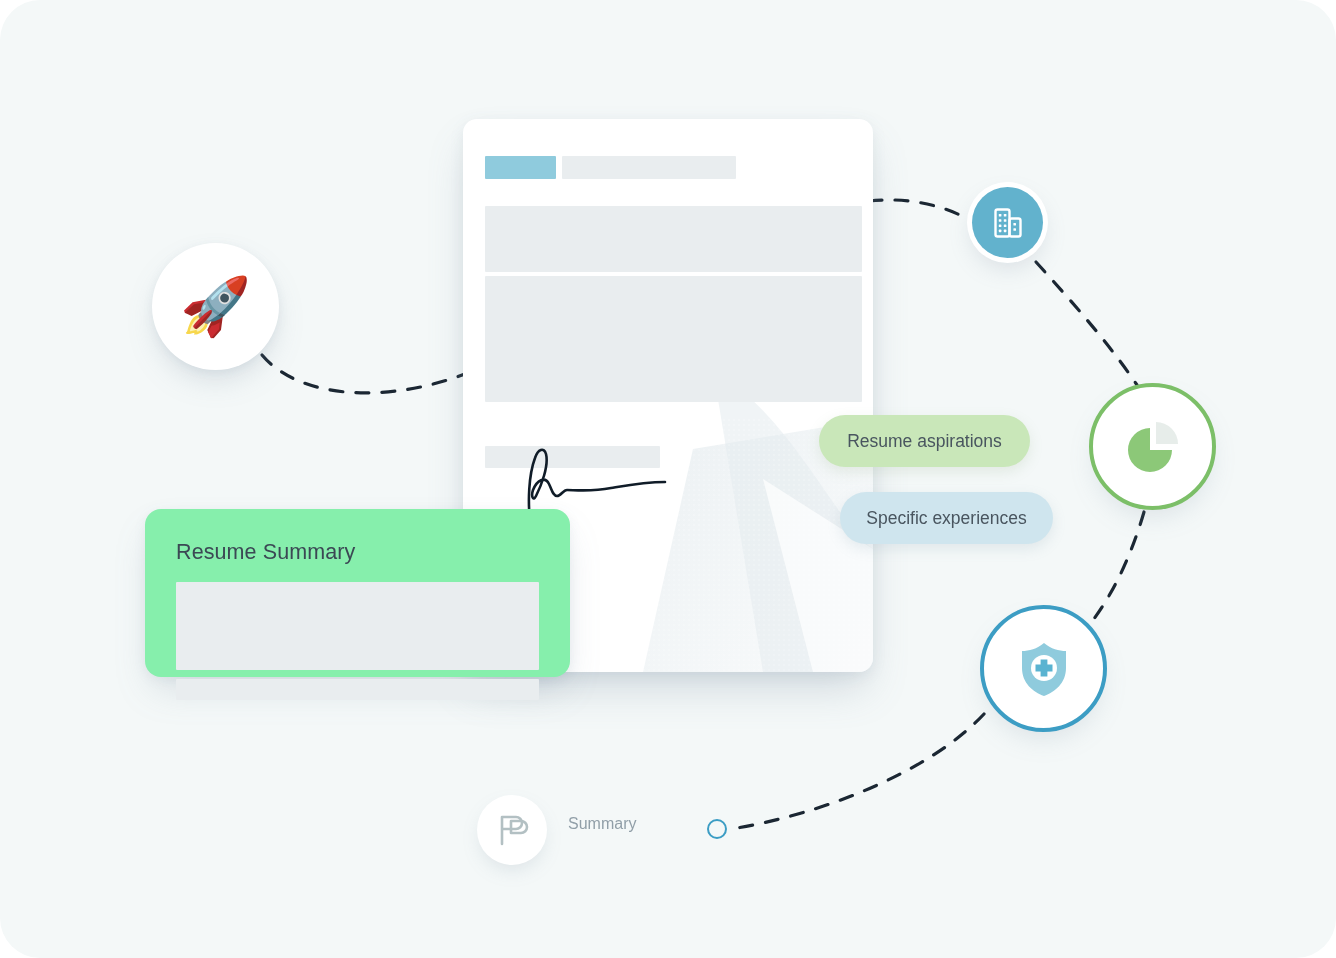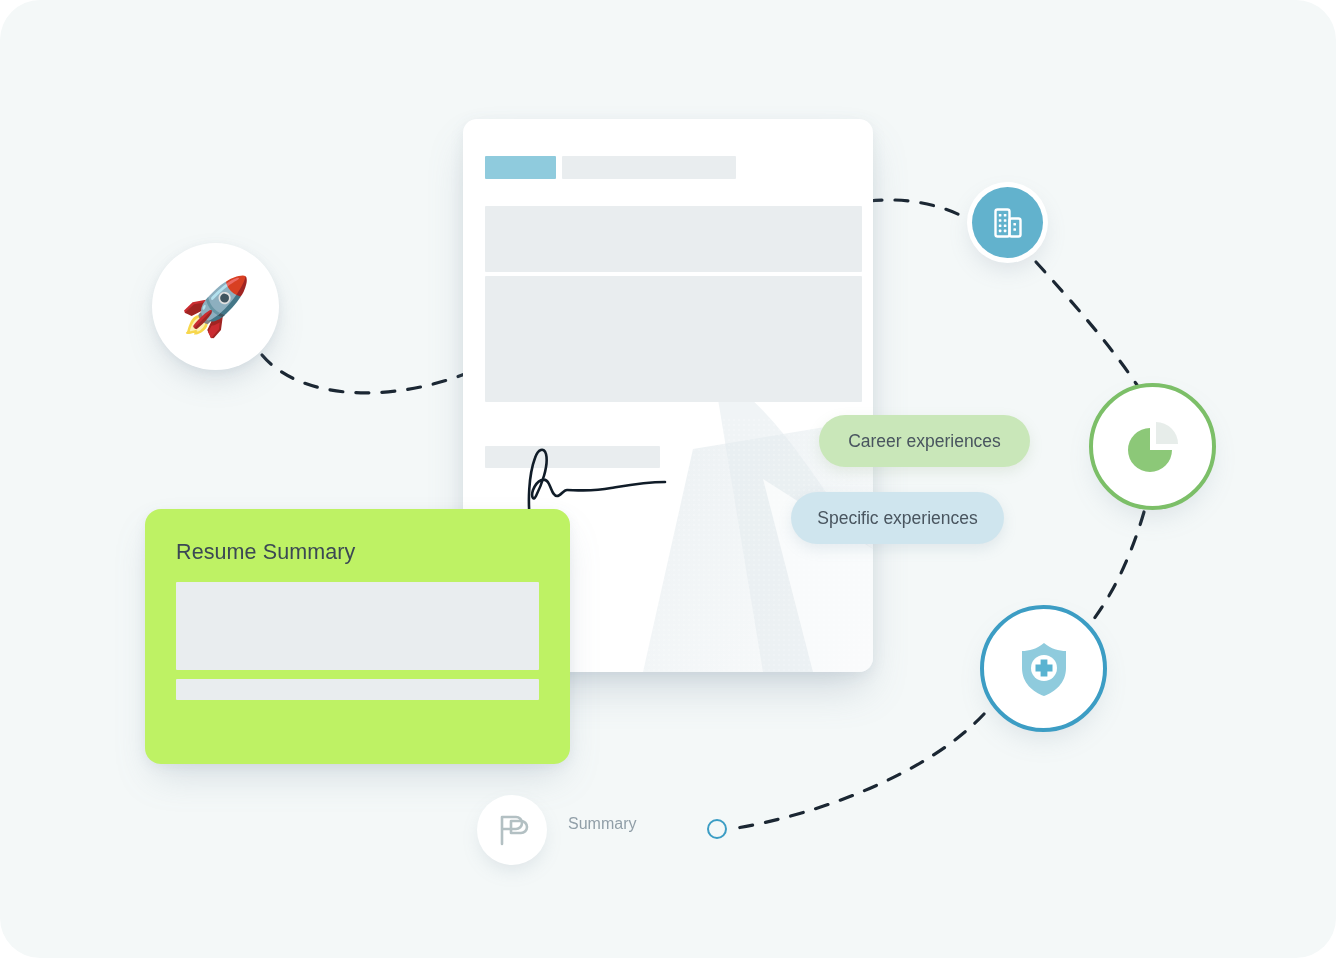--- a/index.html
+++ b/index.html
@@ -71,22 +71,22 @@
     left: 505px; top: 440px;
     width: 190px; height: 90px;
     z-index: 12;
     pointer-events: none;
   }
 
   
   #summary-card {
     position: absolute;
     left: 145px; top: 509px;
-    width: 425px; height: 255px;
-    background: #bef264;
+    width: 425px; height: 168px;
+    background: #86efac;
     border-radius: 16px;
     box-shadow: 0 18px 38px -10px rgba(120,140,158,0.28),
                 0 3px 12px rgba(120,140,158,0.10);
     z-index: 20;
     padding: 31px 31px 0 31px;
   }
   #summary-title {
     font-size: 21.5px;
     color: #3b4854;
     letter-spacing: 0.1px;
@@ -108,21 +108,21 @@
     z-index: 30;
     white-space: nowrap;
   }
   #bubble-green {
     left: 819px; top: 415px;
     width: 211px; height: 52px;
     background: #c9e7b9;
     box-shadow: 0 5px 14px rgba(130,160,120,0.16);
   }
   #bubble-blue {
-    left: 791px; top: 492px;
+    left: 840px; top: 492px;
     width: 213px; height: 52px;
     background: #cfe5ee;
     box-shadow: 0 5px 14px rgba(120,150,170,0.16);
   }
 
   
   .node {
     position: absolute;
     border-radius: 50%;
     background: #ffffff;
@@ -240,21 +240,21 @@
              C 124,45 140,42 160,42" fill="none" stroke="#101c28" stroke-width="2.6" stroke-linecap="round" stroke-linejoin="round"></path>
   </svg>
 
   <div id="summary-card">
     <div id="summary-title">Resume Summary</div>
     <div class="sum-skel sum-skel-a"></div>
     <div class="sum-skel sum-skel-b"></div>
   </div>
 
   <div class="bubble" id="bubble-green">
-    <span>Career experiences</span>
+    <span>Resume aspirations</span>
   </div>
   <div class="bubble" id="bubble-blue">
     <span>Specific experiences</span>
   </div>
 
   <div class="node" id="node-rocket">
     <span>🚀</span>
   </div>
 
   <div class="node" id="node-building">

